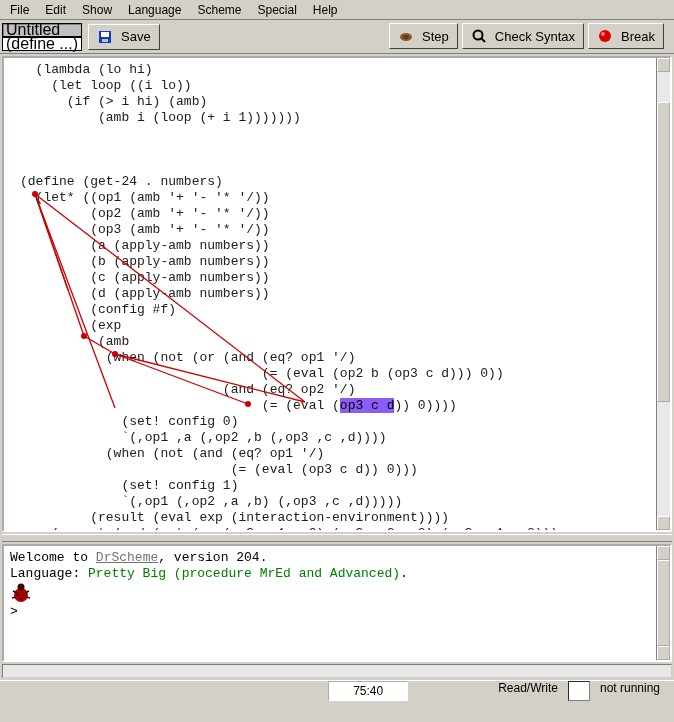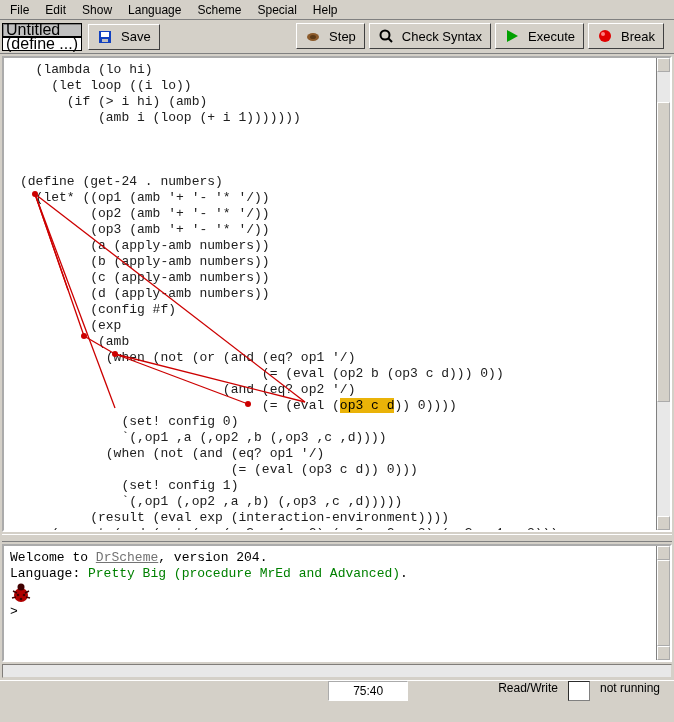--- a/index.html
+++ b/index.html
@@ -84,21 +84,21 @@
     font-size: 13px;
     line-height: 16px;
     white-space: pre;
     padding: 4px 6px;
     position: absolute;
     top: 0; left: 0; right: 14px; bottom: 0;
     color: #202020;
     margin-left: 10px;
   }
   .hl {
-    background: #eab308;
+    background: #8b5cf6;
     color: #000;
   }
   .vsb {
     position: absolute;
     right: 0; top: 0; bottom: 0;
     width: 14px;
     background: #d4d0c8;
     border-left: 1px solid #808080;
     display: flex;
     flex-direction: column;
@@ -228,28 +228,20 @@
       <span>Step</span>
     </div>
     <div class="btn">
       <span class="icon">
         <svg viewBox="0 0 16 16" width="16" height="16">
             <circle cx="7" cy="7" r="4.5" fill="none" stroke="#000" stroke-width="2"></circle>
             <line x1="10" y1="10" x2="14" y2="14" stroke="#000" stroke-width="2"></line>
           </svg>
       </span>
       <span>Check Syntax</span>
-    </div>
-    <div class="btn">
-      <span class="icon">
-        <svg viewBox="0 0 16 16" width="16" height="16">
-            <polygon points="3,2 14,8 3,14" fill="#00a000"></polygon>
-          </svg>
-      </span>
-      <span>Execute</span>
     </div>
     <div class="btn">
       <span class="icon">
         <svg viewBox="0 0 16 16" width="16" height="16">
             <circle cx="8" cy="8" r="6" fill="#e00000"></circle>
             <circle cx="6" cy="6" r="2" fill="#ff8080"></circle>
           </svg>
       </span>
       <span>Break</span>
     </div>

